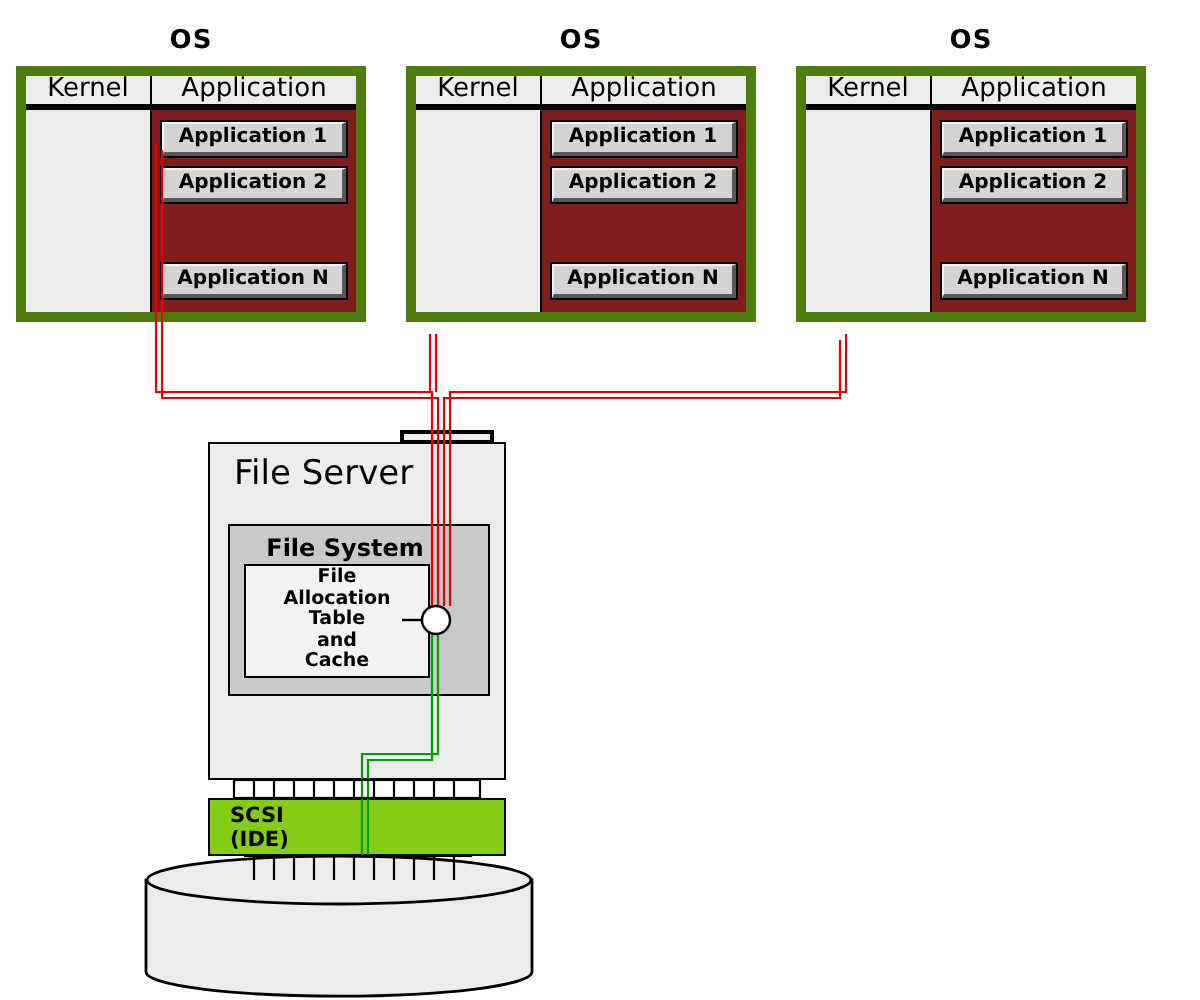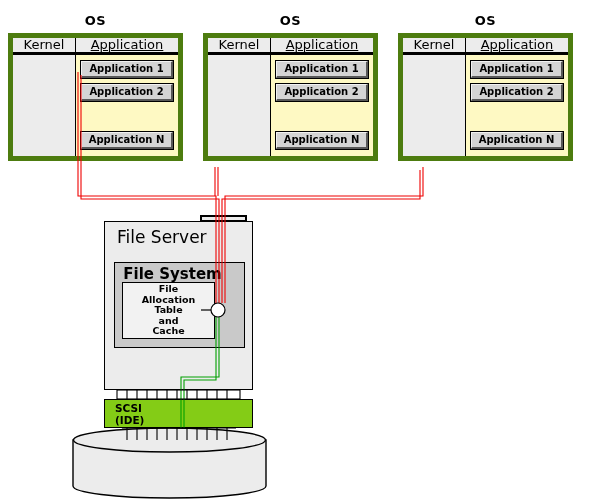--- a/index.html
+++ b/index.html
@@ -32,28 +32,28 @@
   .os-header{
     display:flex;height:17px;flex:0 0 17px;
     border-bottom:3px solid #000;box-sizing:border-box;
   }
   .os-header .hc{
     font-size:13px;font-weight:normal;color:#000;
     text-align:center;line-height:14px;
     box-sizing:border-box;
   }
   .hc-kernel{width:63px;border-right:1px solid #000;}
-  .hc-app{flex:1;text-decoration:underline;}
+  .hc-app{flex:1;}
   .os-body{display:flex;flex:1;min-height:0;}
   .kernel-col{
     width:63px;border-right:1px solid #000;
     box-sizing:border-box;background:#ececec;
   }
   .app-col{
-    flex:1;box-sizing:border-box;background:#fef9c3;
+    flex:1;box-sizing:border-box;background:#7f1d1d;
     padding:6px 0 0 0;position:relative;
   }
   .app-btn{
     width:92px;height:17px;margin:0 auto 6px auto;
     background:#d4d4d4;
     border-top:1px solid #f2f2f2;
     border-left:1px solid #f2f2f2;
     border-right:2px solid #585858;
     border-bottom:2px solid #585858;
     box-shadow:0 0 0 1px #000;
@@ -75,21 +75,21 @@
     font-size:17px;font-weight:normal;color:#000;line-height:19px;
   }
   #filesystem{
     position:absolute;left:114px;top:262px;
     width:131px;height:86px;
     background:#c9c9c9;border:1px solid #000;
     box-sizing:border-box;z-index:3;
   }
   #fsys-title{
     position:absolute;left:0;top:4px;width:115px;
-    text-align:center;font-size:15px;font-weight:bold;color:#000;
+    text-align:center;font-size:12px;font-weight:bold;color:#000;
     line-height:14px;
   }
   #fat{
     position:absolute;left:122px;top:282px;
     width:93px;height:57px;
     background:#f2f2f2;border:1px solid #000;
     box-sizing:border-box;z-index:4;
     display:flex;align-items:center;justify-content:center;
   }
   #fat-text{

